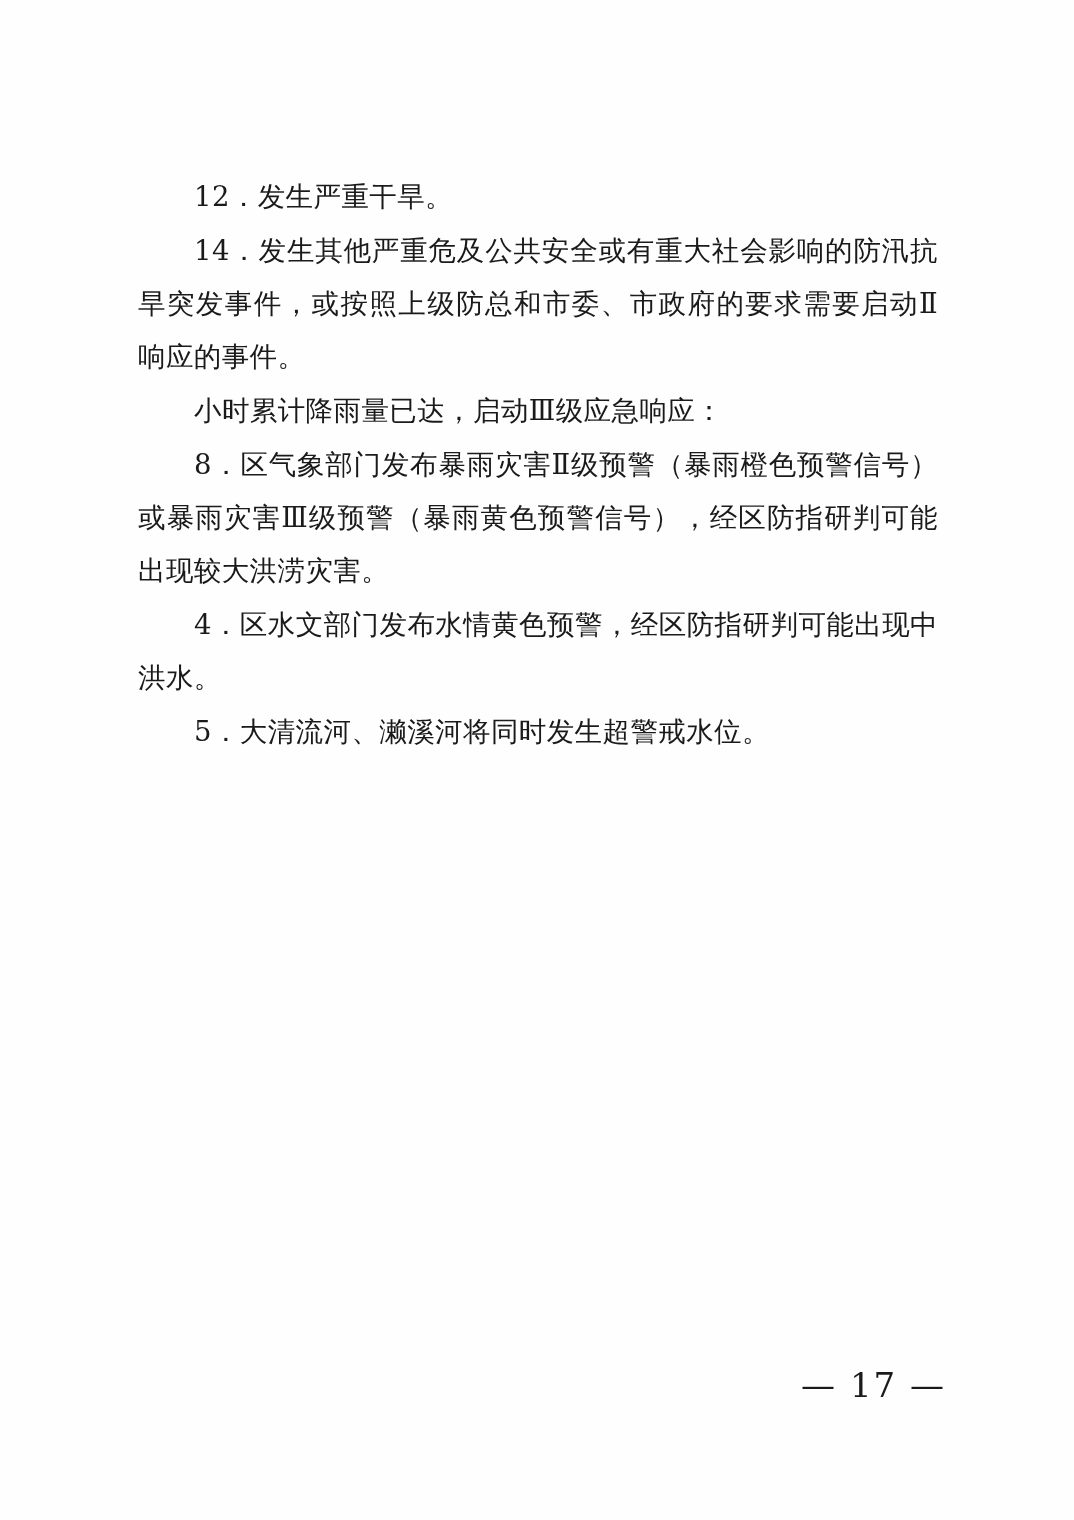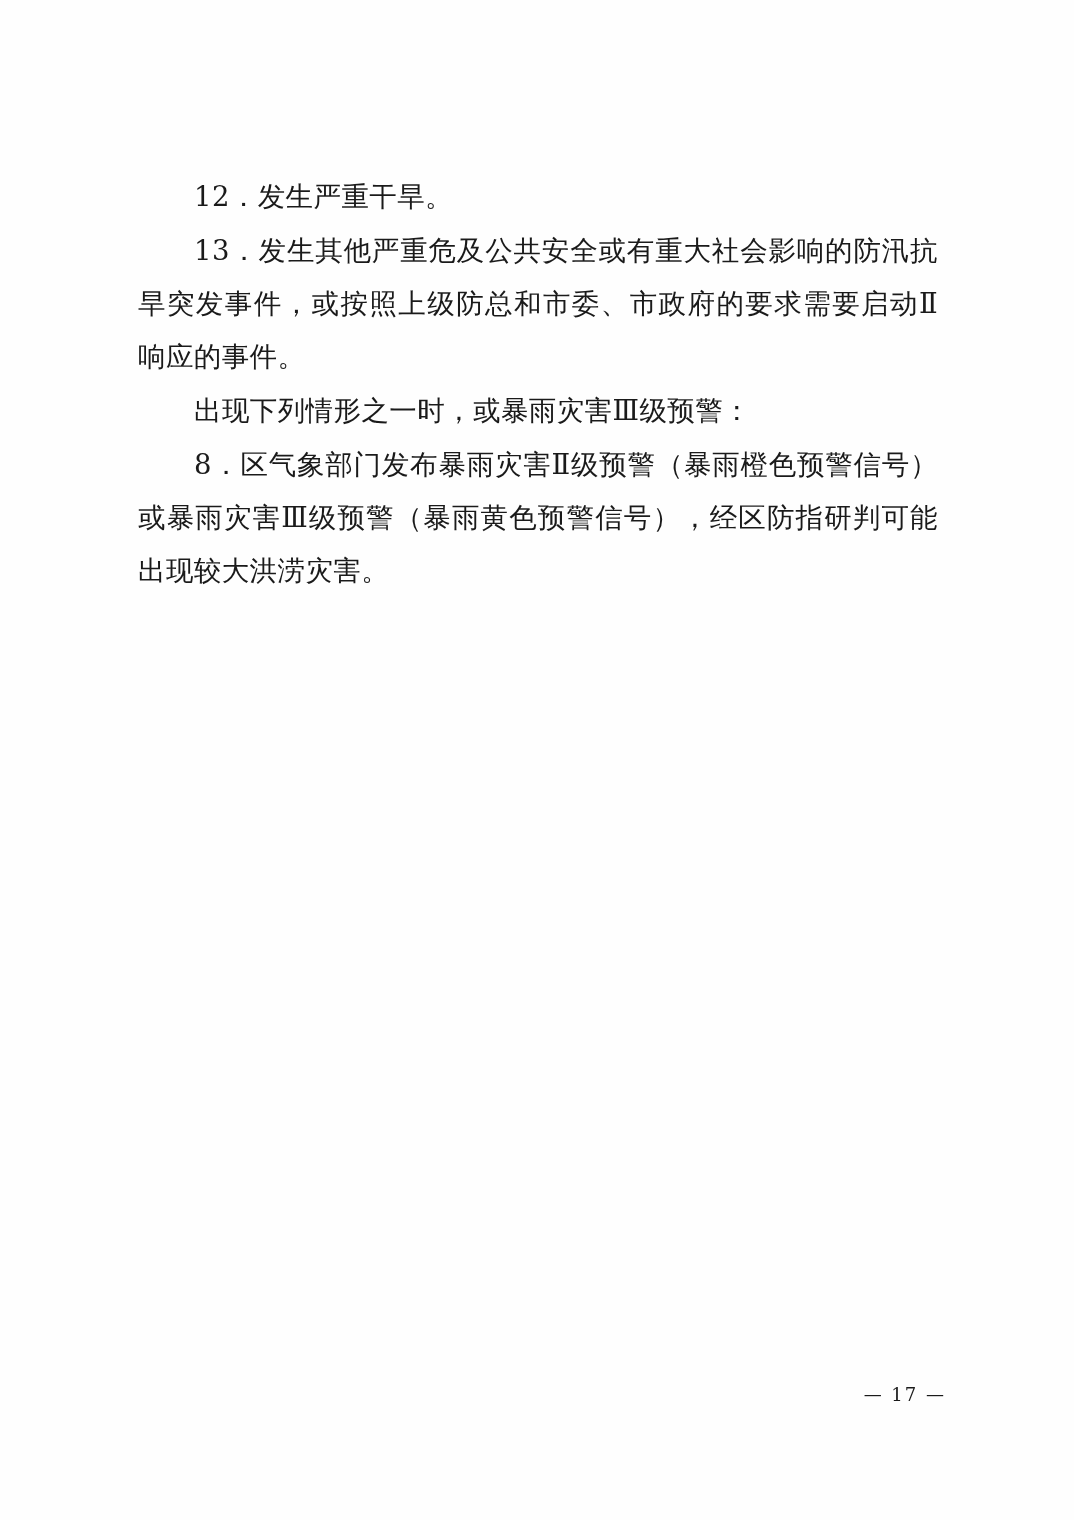--- a/index.html
+++ b/index.html
@@ -41,30 +41,32 @@
   p.indent {
     text-indent: 56px;
   }
   p.sect {
     text-indent: 56px;
   }
   .footer {
     position: absolute;
     right: 128px;
     bottom: 115px;
-    font-size: 18px;
+    font-size: 34px;
     letter-spacing: 2px;
     color: #1a1a1a;
     font-family: "DejaVu Serif", "Liberation Serif", serif;
   }
 </style>
 </head>
 <body>
 
 <div class="page">
   <div class="content">
     <p class="para indent">12．发生严重干旱。</p>
-    <p class="para indent">13．发生其他严重危及公共安全或有重大社会影响的防汛抗旱突发事件，或按照上级防总和市委、市政府的要求需要启动Ⅱ响应的事件。</p>
-    <p class="para indent">出现下列情形之一时，或暴雨灾害Ⅲ级预警：</p>
+    <p class="para indent">14．发生其他严重危及公共安全或有重大社会影响的防汛抗旱突发事件，或按照上级防总和市委、市政府的要求需要启动Ⅱ响应的事件。</p>
+    <p class="para indent">小时累计降雨量已达，启动Ⅲ级应急响应：</p>
     <p class="para indent">8．区气象部门发布暴雨灾害Ⅱ级预警（暴雨橙色预警信号）或暴雨灾害Ⅲ级预警（暴雨黄色预警信号），经区防指研判可能出现较大洪涝灾害。</p>
+    <p class="para indent">4．区水文部门发布水情黄色预警，经区防指研判可能出现中洪水。</p>
+    <p class="para indent">5．大清流河、濑溪河将同时发生超警戒水位。</p>
   </div>
   <div class="footer">— 17 —</div>
 </div>
 
 </body></html>

